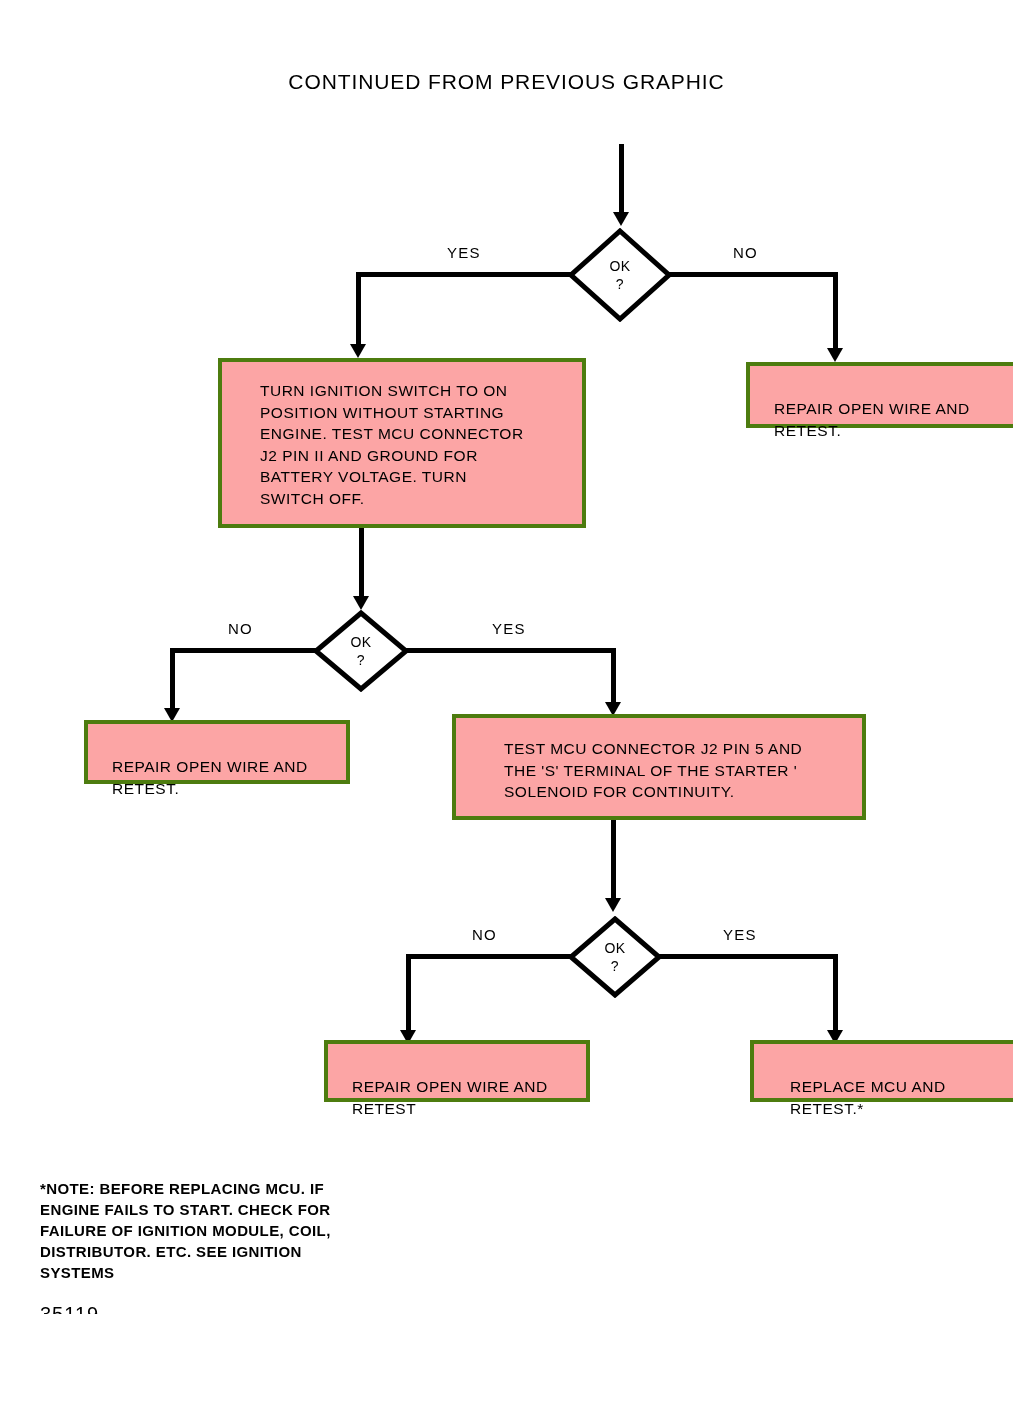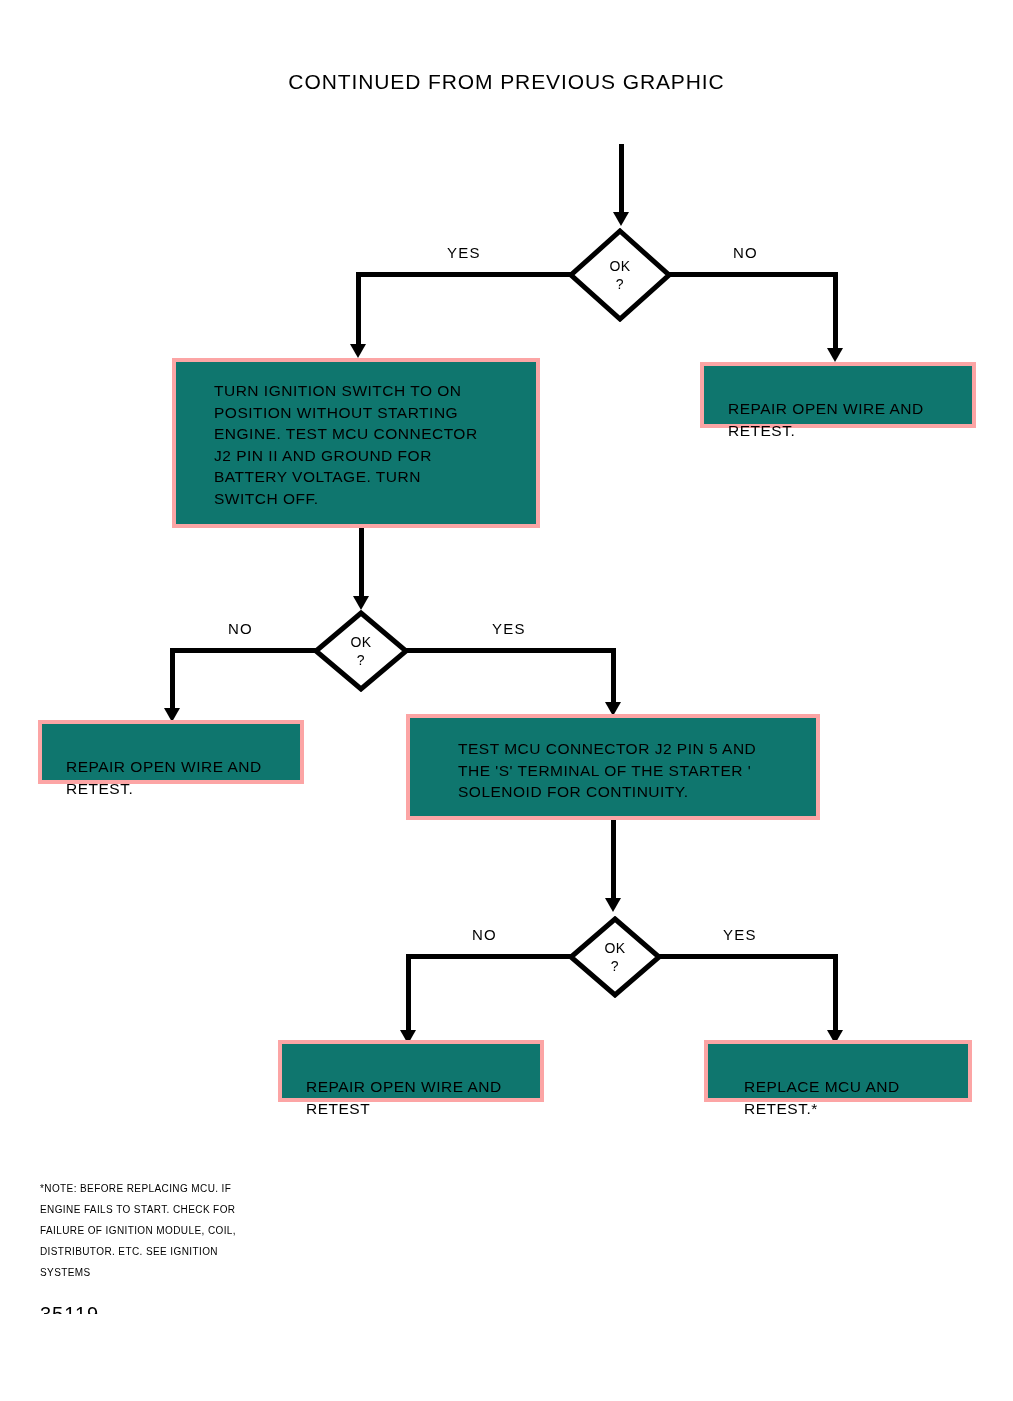--- a/index.html
+++ b/index.html
@@ -30,23 +30,24 @@
     font-size: 21px;
     letter-spacing: 0.9px;
     font-weight: 400;
     white-space: nowrap;
   }
 
   
   .box {
     position: absolute;
     box-sizing: border-box;
-    border: 4px solid #fca5a5;
-    background: #0f766e;
+    border: 4px solid #4d7c0f;
+    background: #fca5a5;
     display: block;
+    margin-left: 46px;
   }
   .box-text {
     position: absolute;
     left: 38px;
     top: 18px;
     right: 10px;
     font-size: 15.5px;
     line-height: 21.5px;
     letter-spacing: 0.5px;
     white-space: pre-line;
@@ -110,24 +111,25 @@
     font-size: 15px;
     letter-spacing: 1.2px;
     white-space: nowrap;
   }
 
   
   .note {
     position: absolute;
     left: 40px;
     top: 1178px;
-    font-size: 10px;
+    font-size: 15px;
     line-height: 21px;
     letter-spacing: 0.4px;
     white-space: pre-line;
+    font-weight: bold;
   }
   .fig-num {
     position: absolute;
     left: 40px;
     top: 1303px;
     font-size: 20px;
     letter-spacing: 1px;
   }
 </style>
 </head>

